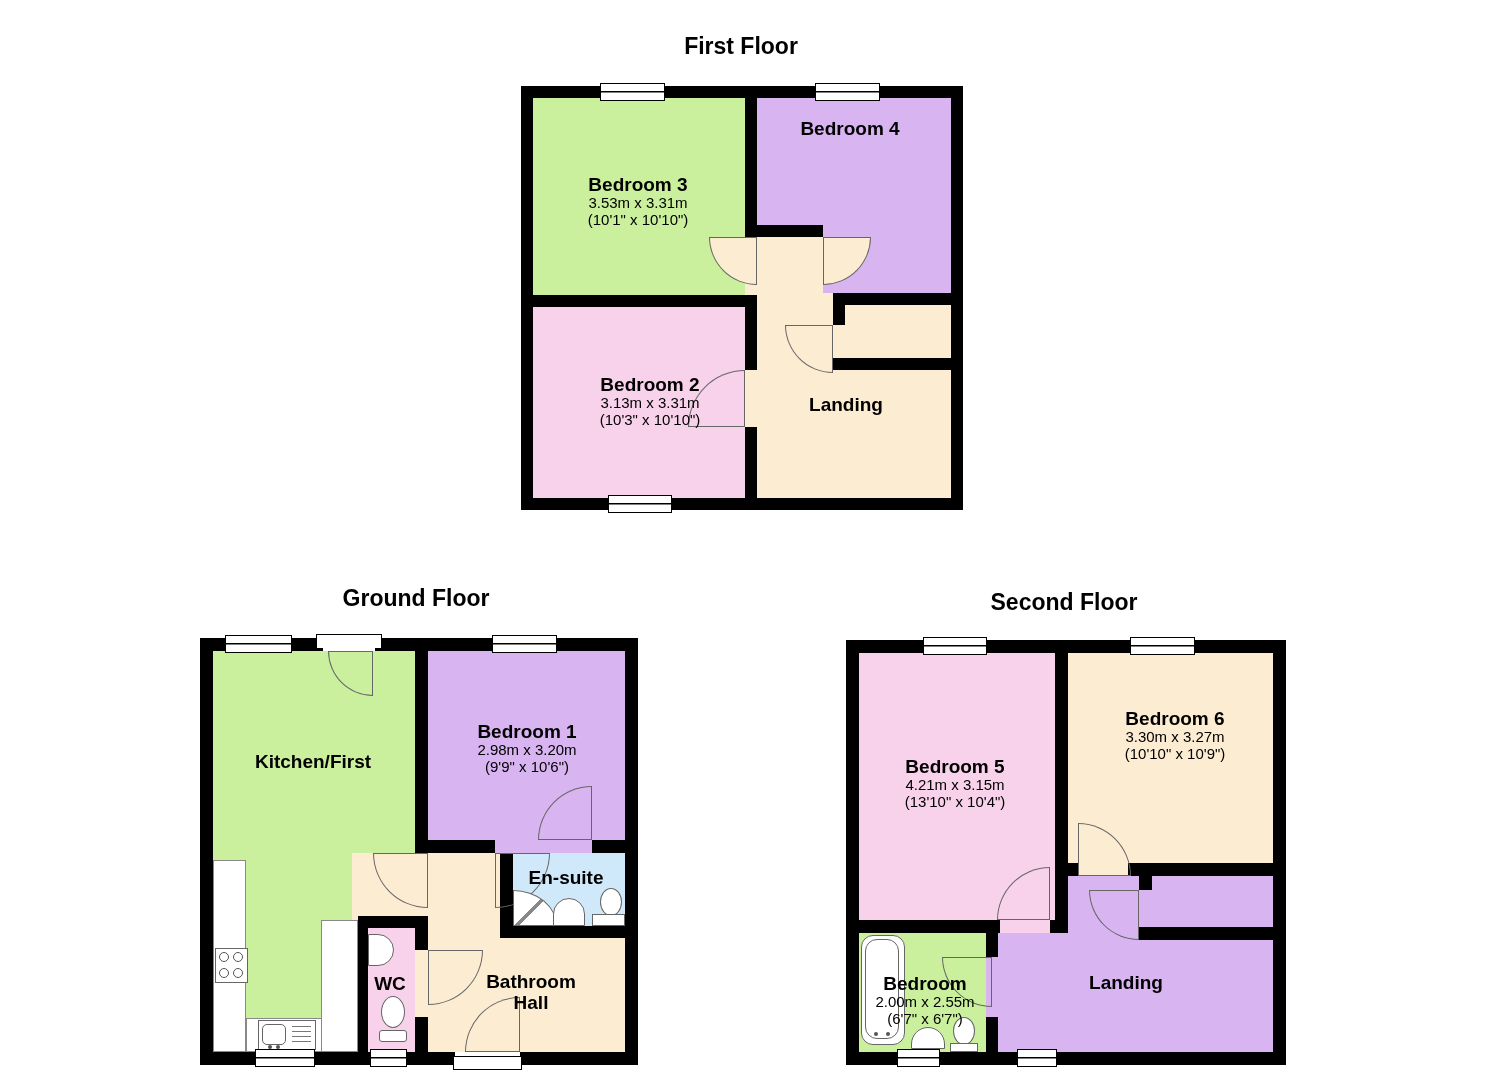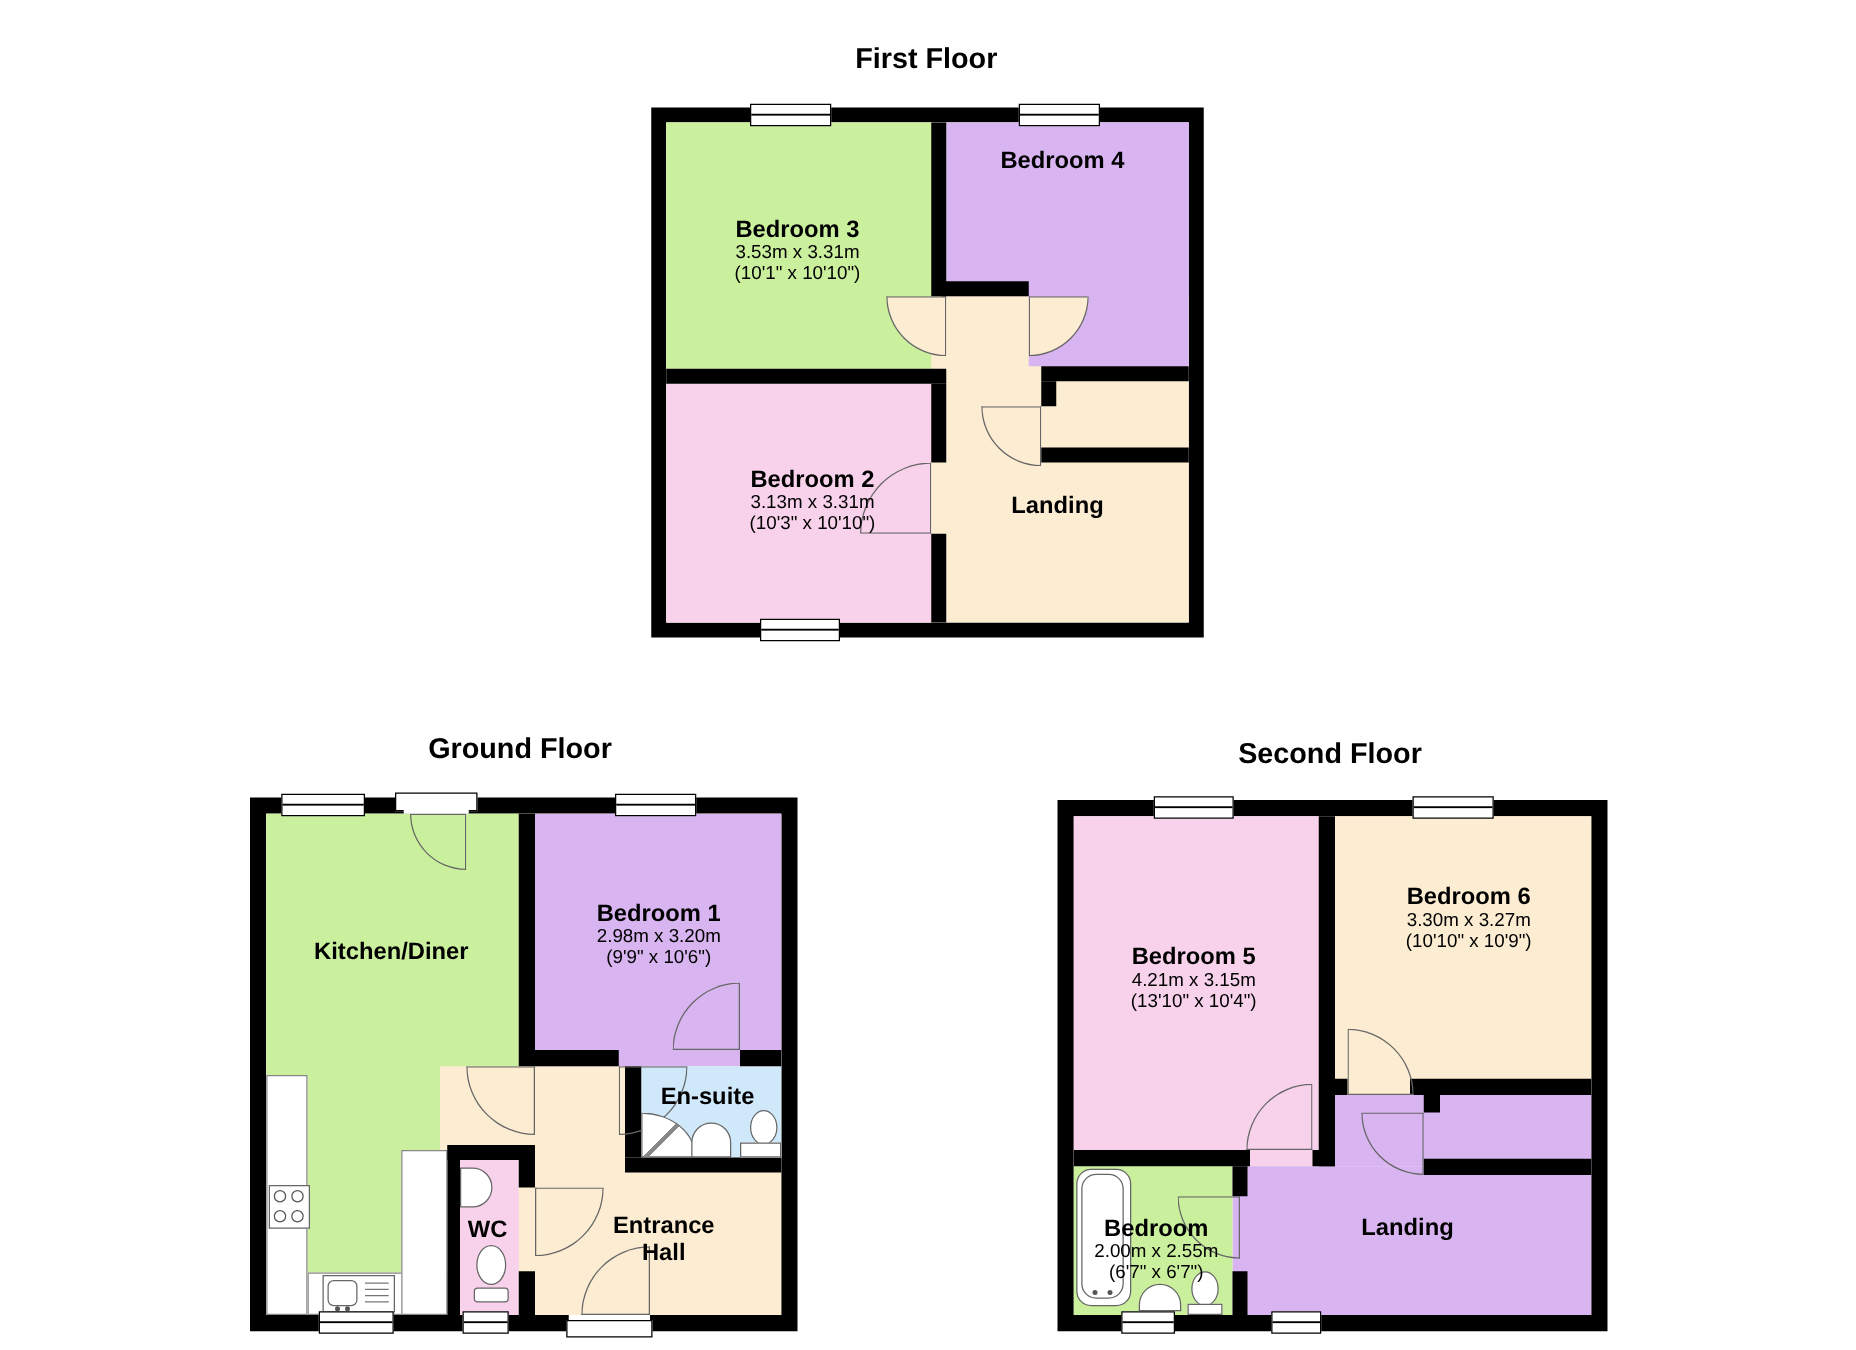--- a/index.html
+++ b/index.html
@@ -140,35 +140,35 @@
   <div class="fx c-tr" style="left:300px;top:239px;width:44px;height:36px;background-image:linear-gradient(135deg,transparent 46%,#888 46%,#888 52%,transparent 52%);"></div>
   <div class="fx" style="left:340px;top:247px;width:32px;height:28px;border-radius:32px 32px 0 0;"></div>
   <div class="fx" style="left:387px;top:237px;width:22px;height:28px;border-radius:50%;"></div>
   <div class="fx" style="left:379px;top:263px;width:33px;height:12px;"></div>
 
   <div class="fx" style="left:155px;top:283px;width:26px;height:32px;border-radius:0 32px 32px 0;"></div>
   <div class="fx" style="left:168px;top:345px;width:24px;height:32px;border-radius:50%;"></div>
   <div class="fx" style="left:166px;top:379px;width:28px;height:12px;border-radius:3px;"></div>
 
   <div class="room-label" style="left:100px;top:111px;">
-    <div class="rname">Kitchen/Diner</div>
+    <div class="rname">Kitchen/First</div>
   </div>
   <div class="room-label" style="left:314px;top:97px;">
     <div class="rname">Bedroom 1</div>
     <div class="rdims">2.98m x 3.20m</div>
     <div class="rdims">(9'9" x 10'6")</div>
   </div>
   <div class="room-label" style="left:353px;top:227px;">
     <div class="rname">En-suite</div>
   </div>
   <div class="room-label" style="left:177px;top:333px;">
     <div class="rname">WC</div>
   </div>
   <div class="room-label" style="left:318px;top:341px;">
-    <div class="rname">Entrance</div>
+    <div class="rname">Bathroom</div>
     <div class="rname">Hall</div>
   </div>
 </div>
 
 <div class="plan b13" style="left:846px;top:640px;width:440px;height:425px;">
   <div class="room" style="left:0;top:0;width:209px;height:280px;background:var(--room_pink);"></div>
   <div class="room" style="left:209px;top:0;width:205px;height:223px;background:var(--room_cream);"></div>
   <div class="room" style="left:127px;top:280px;width:287px;height:119px;background:var(--room_purple);"></div>
   <div class="room" style="left:209px;top:223px;width:205px;height:57px;background:var(--room_purple);"></div>
   <div class="room" style="left:0;top:280px;width:127px;height:119px;background:var(--room_green);"></div>

